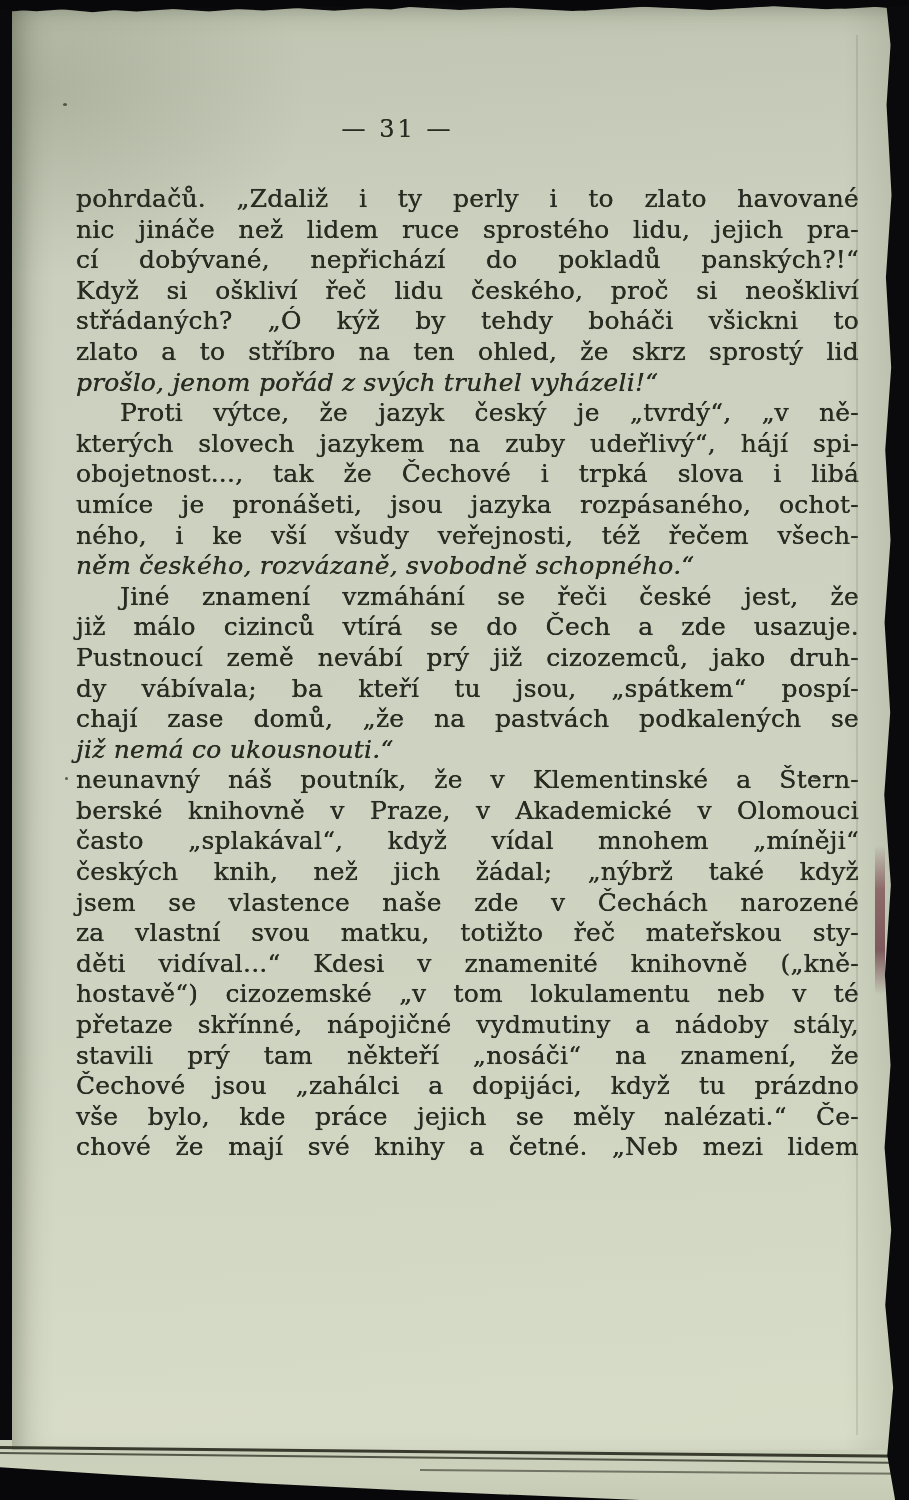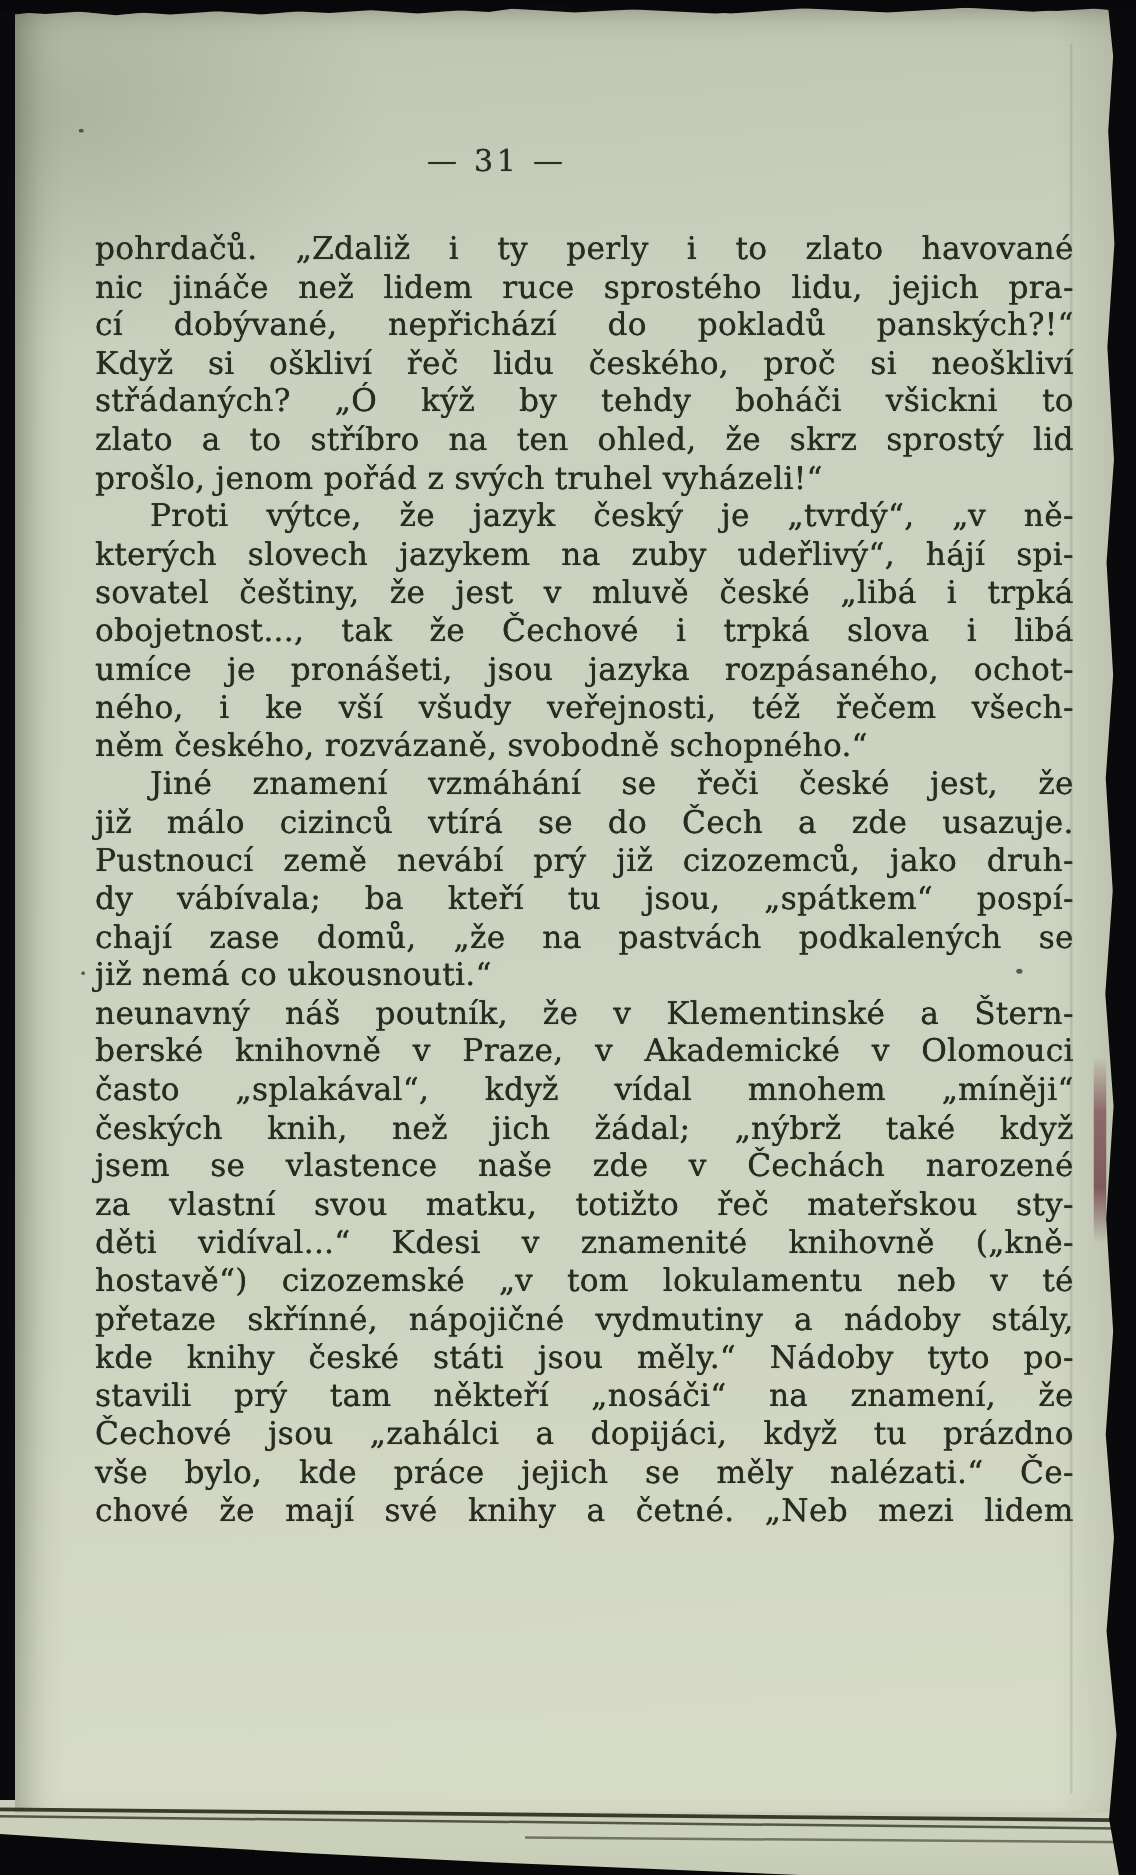--- a/index.html
+++ b/index.html
@@ -75,21 +75,21 @@
     line-height: 30.6px;
     color: #282b22;
     letter-spacing: 0.2px;
     text-shadow: 0 0 0.5px rgba(42,44,36,0.9), 0 0 1.1px rgba(42,44,36,0.3);
   }
   .text-line {
     text-align: justify;
     text-align-last: justify;
     white-space: normal;
   }
-  .text-line[data-role="end"]    { text-align-last: left; }
+  .text-line[data-role="end"]    { text-align-last: left; font-style: italic; }
   .text-line[data-role="indent"] { text-indent: 44px; }
 
   
   .top-black {
     position: absolute;
     left: 0; top: 0;
     width: 909px; height: 16px;
     background: #08080a;
     clip-path: polygon(0% 0%, 100% 0%, 100% 30%, 93% 55%, 86% 35%, 78% 60%, 70% 40%, 63% 68%, 55% 45%, 48% 20%, 43% 60%, 36% 38%, 29% 65%, 22% 45%, 15% 72%, 9% 50%, 4% 70%, 0% 55%);
     z-index: 6;
@@ -163,21 +163,20 @@
         <div class="text-line" data-role="fill">střádaných? „Ó kýž by tehdy boháči všickni to</div>
 
         <div class="text-line" data-role="fill">zlato a to stříbro na ten ohled, že skrz sprostý lid</div>
 
         <div class="text-line" data-role="end">prošlo, jenom pořád z svých truhel vyházeli!“</div>
 
         <div class="text-line" data-role="indent">Proti výtce, že jazyk český je „tvrdý“, „v ně-</div>
 
         <div class="text-line" data-role="fill">kterých slovech jazykem na zuby udeřlivý“, hájí spi-</div>
 
-        <div class="text-line" data-role="fill">sovatel češtiny, že jest v mluvě české „libá i trpká</div>
 
         <div class="text-line" data-role="fill">obojetnost..., tak že Čechové i trpká slova i libá</div>
 
         <div class="text-line" data-role="fill">umíce je pronášeti, jsou jazyka rozpásaného, ochot-</div>
 
         <div class="text-line" data-role="fill">ného, i ke vší všudy veřejnosti, též řečem všech-</div>
 
         <div class="text-line" data-role="end">něm českého, rozvázaně, svobodně schopného.“</div>
 
         <div class="text-line" data-role="indent">Jiné znamení vzmáhání se řeči české jest, že</div>
@@ -204,21 +203,20 @@
         <div class="text-line" data-role="fill">jsem se vlastence naše zde v Čechách narozené</div>
 
         <div class="text-line" data-role="fill">za vlastní svou matku, totižto řeč mateřskou sty-</div>
 
         <div class="text-line" data-role="fill">děti vidíval...“ Kdesi v znamenité knihovně („kně-</div>
 
         <div class="text-line" data-role="fill">hostavě“) cizozemské „v tom lokulamentu neb v té</div>
 
         <div class="text-line" data-role="fill">přetaze skřínné, nápojičné vydmutiny a nádoby stály,</div>
 
-        <div class="text-line" data-role="fill">kde knihy české státi jsou měly.“ Nádoby tyto po-</div>
 
         <div class="text-line" data-role="fill">stavili prý tam někteří „nosáči“ na znamení, že</div>
 
         <div class="text-line" data-role="fill">Čechové jsou „zahálci a dopijáci, když tu prázdno</div>
 
         <div class="text-line" data-role="fill">vše bylo, kde práce jejich se měly nalézati.“ Če-</div>
 
         <div class="text-line" data-role="fill">chové že mají své knihy a četné. „Neb mezi lidem</div>
       </div>
 

